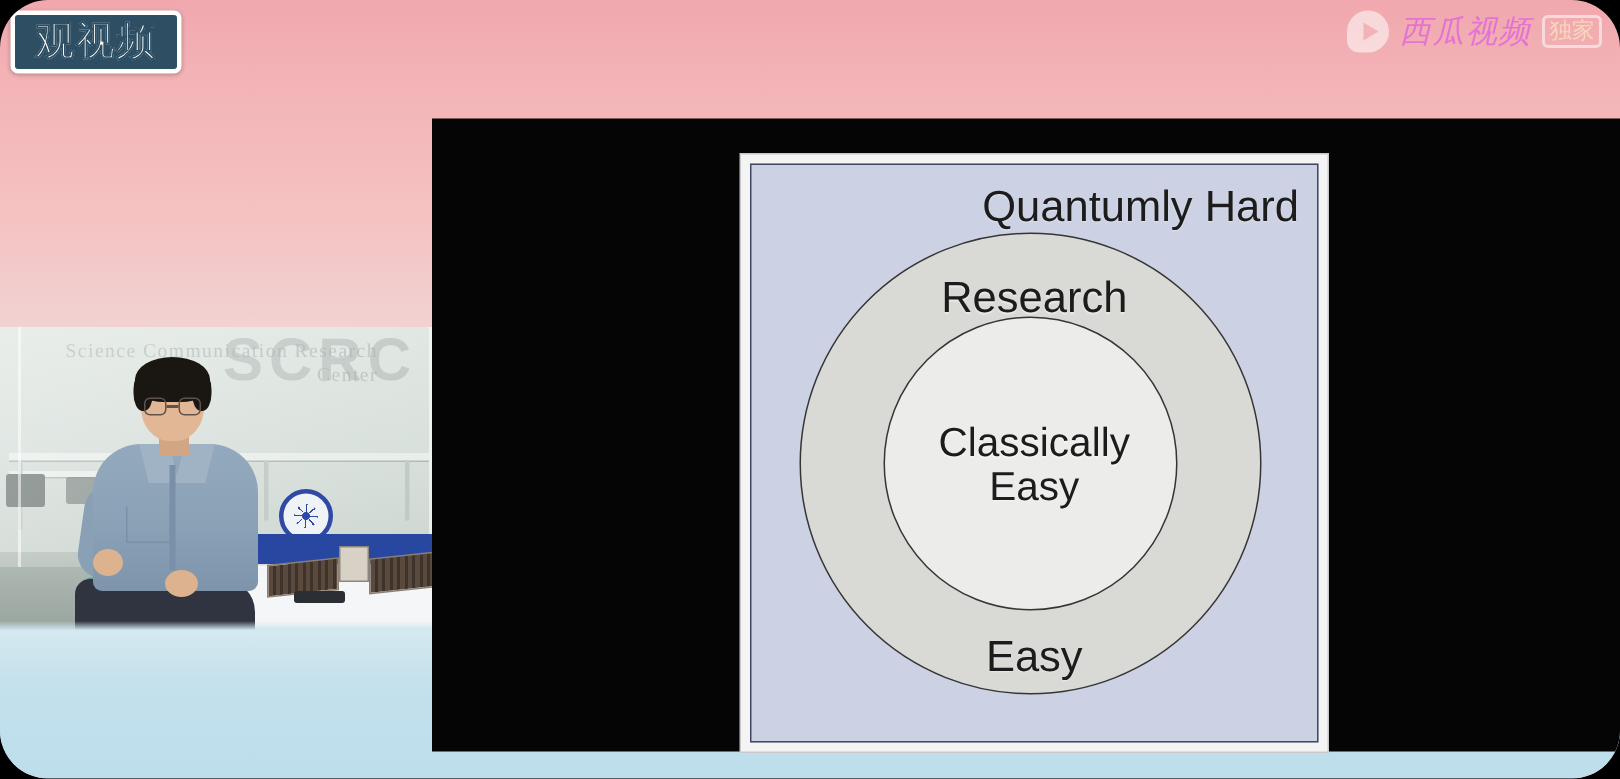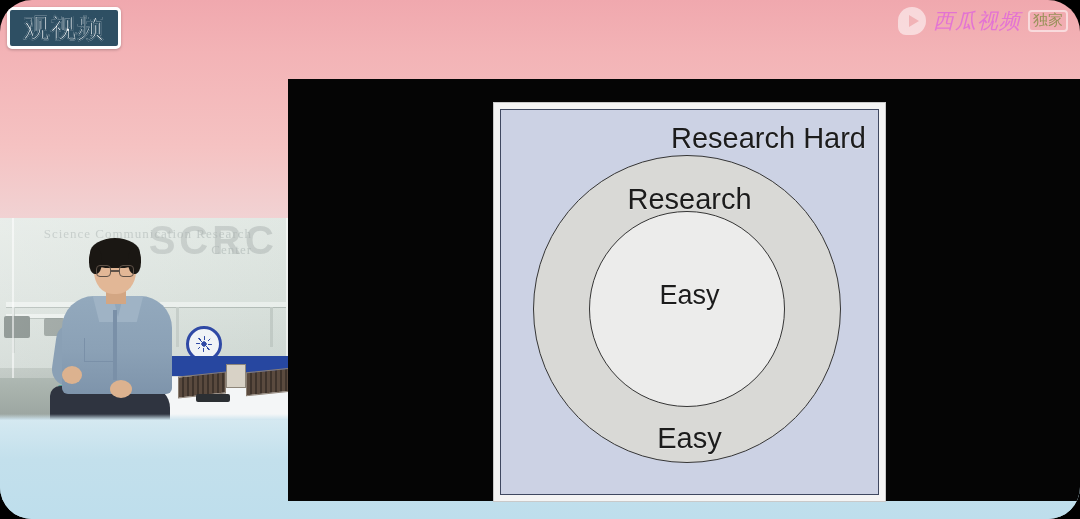--- a/index.html
+++ b/index.html
@@ -94,21 +94,21 @@
     margin-left: 3px;
   }
   .wm-label {
     color: #d946ef;
     font-size: 21px;
     font-family: Liberation Mono, monospace;
     letter-spacing: 1px;
     font-style: italic;
   }
   .wm-badge {
-    color: #4d7c0f;
+    color: #fef9c3;
     font-size: 15px;
     font-family: "DejaVu Sans", sans-serif;
     border: 2px solid #ffffff;
     border-radius: 4px;
     padding: 0px 3px 1px 3px;
     line-height: 1.15;
   }
 
   
   .slide-region {
@@ -469,24 +469,25 @@
   </div>
 
   <div class="slide-region"></div>
 
   <div class="diagram-card">
     <div class="diagram-inner">
 
       <div class="ring-outer"></div>
       <div class="ring-inner"></div>
 
-      <div class="lbl lbl-hard">Research Hard</div>
+      <div class="lbl lbl-hard">Quantumly Hard</div>
       <div class="lbl lbl-quantumly">Research</div>
 
       <div class="lbl lbl-classically">
+        <div>Classically</div>
         <div>Easy</div>
       </div>
 
       <div class="lbl lbl-easy">Easy</div>
     </div>
   </div>
 
   <div class="inset">
     <div class="inset-scene">
       <div class="room-wall"></div>

